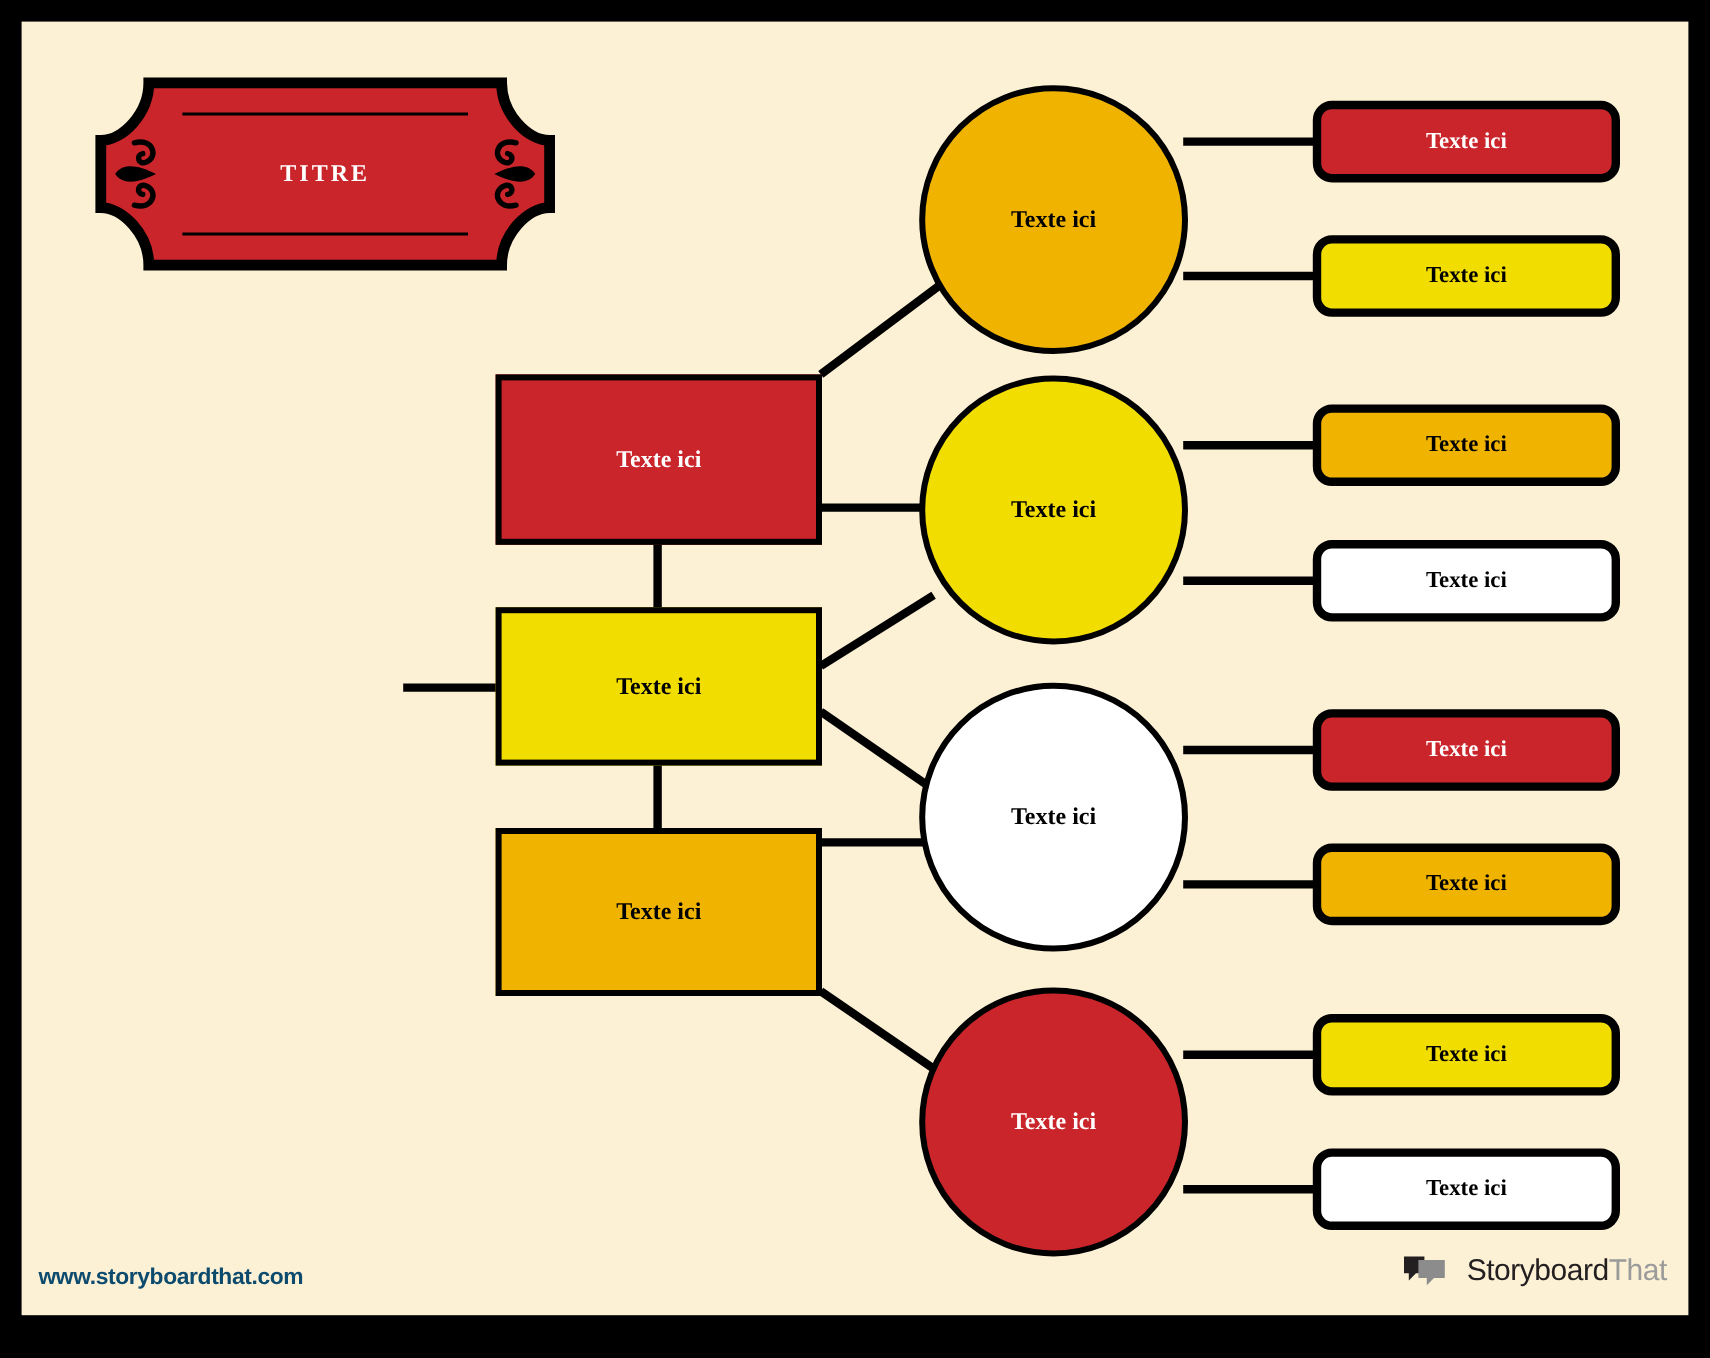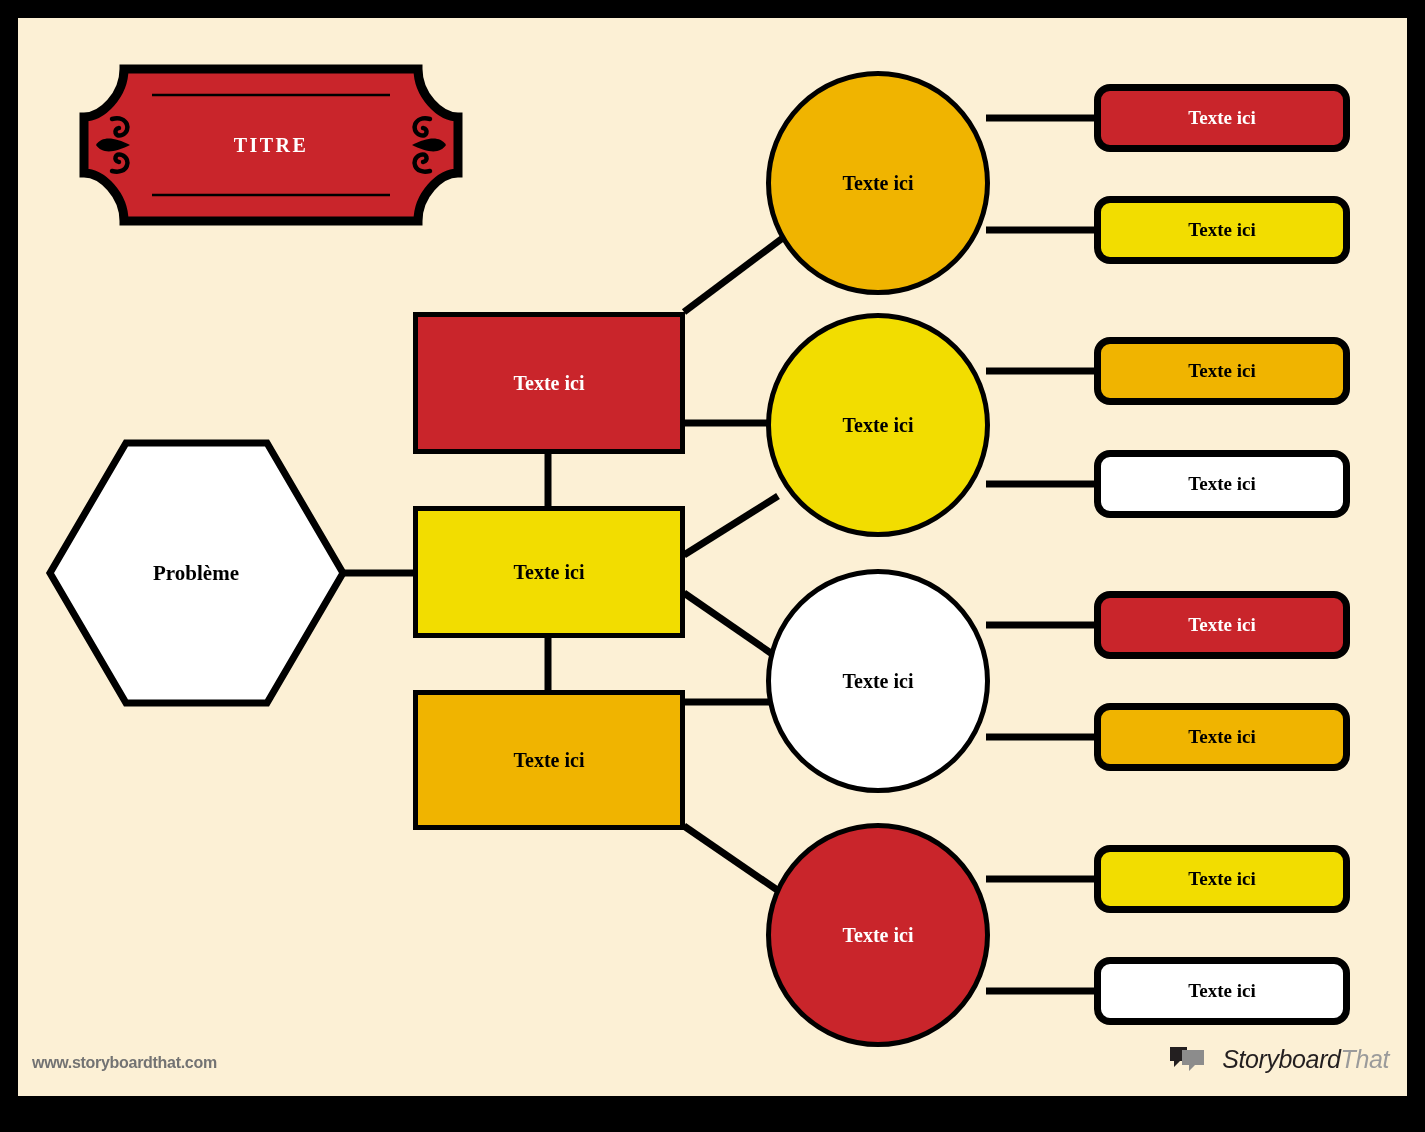--- a/index.html
+++ b/index.html
@@ -120,34 +120,33 @@
     justify-content: center;
     font-size: 19px;
     font-weight: bold;
     font-family: "Liberation Serif", "DejaVu Serif", serif;
   }
   
   .site-url {
     position: absolute;
     left: 14px;
     top: 1036px;
-    font-size: 16px;
-    font-weight: bold;
-    color: #737373;
+    font-size: 19px;
+    font-weight: bold;
+    color: #0c4a6e;
     letter-spacing: -0.3px;
     font-family: "Liberation Sans", "DejaVu Sans", sans-serif;
   }
   .brand {
     position: absolute;
     right: 18px;
     top: 1026px;
     display: flex;
     align-items: center;
     gap: 14px;
-    font-style: italic;
   }
   .brand-mark { display:block; }
   .brand-name {
     font-size: 25px;
     font-weight: 500;
     letter-spacing: -0.4px;
     font-family: "Liberation Sans", "DejaVu Sans", sans-serif;
     white-space: nowrap;
   }
   .brand-name .b1 { color: #231F20; }
@@ -216,26 +215,20 @@
 
         <g transform="translate(350,86)">
           <path d="M 4 -26 C -12 -30, -16 -14, -6 -10 C 1 -7, 3 -16, -3 -17" fill="none" stroke="#000000" stroke-width="4.5" stroke-linecap="round"></path>
           <path d="M 4 26 C -12 30, -16 14, -6 10 C 1 7, 3 16, -3 17" fill="none" stroke="#000000" stroke-width="4.5" stroke-linecap="round"></path>
           <path d="M 20 0 C 14 -9, 2 -8, -14 0 C 2 8, 14 9, 20 0 Z" fill="#000000"></path>
         </g>
       </svg>
       <div class="plaque-text">TITRE</div>
     </div>
 
-    <div class="hex-wrap">
-      <svg viewBox="0 0 305 273">
-        <polygon points="82,6 223,6 299,136 223,266 82,266 6,136" fill="#FFFFFF" stroke="#000000" stroke-width="7"></polygon>
-      </svg>
-      <div class="hex-label">Problème</div>
-    </div>
 
     <div class="mbox" style="left:395px; top:294px; width:272px; height:142px; background:#C9252B; color:#FFFFFF;">
       <span>Texte ici</span>
     </div>
 
     <div class="mbox" style="left:395px; top:488px; width:272px; height:132px; background:#F2DD00; color:#000000;">
       <span>Texte ici</span>
     </div>
 
     <div class="mbox" style="left:395px; top:672px; width:272px; height:140px; background:#F0B400; color:#000000;">

